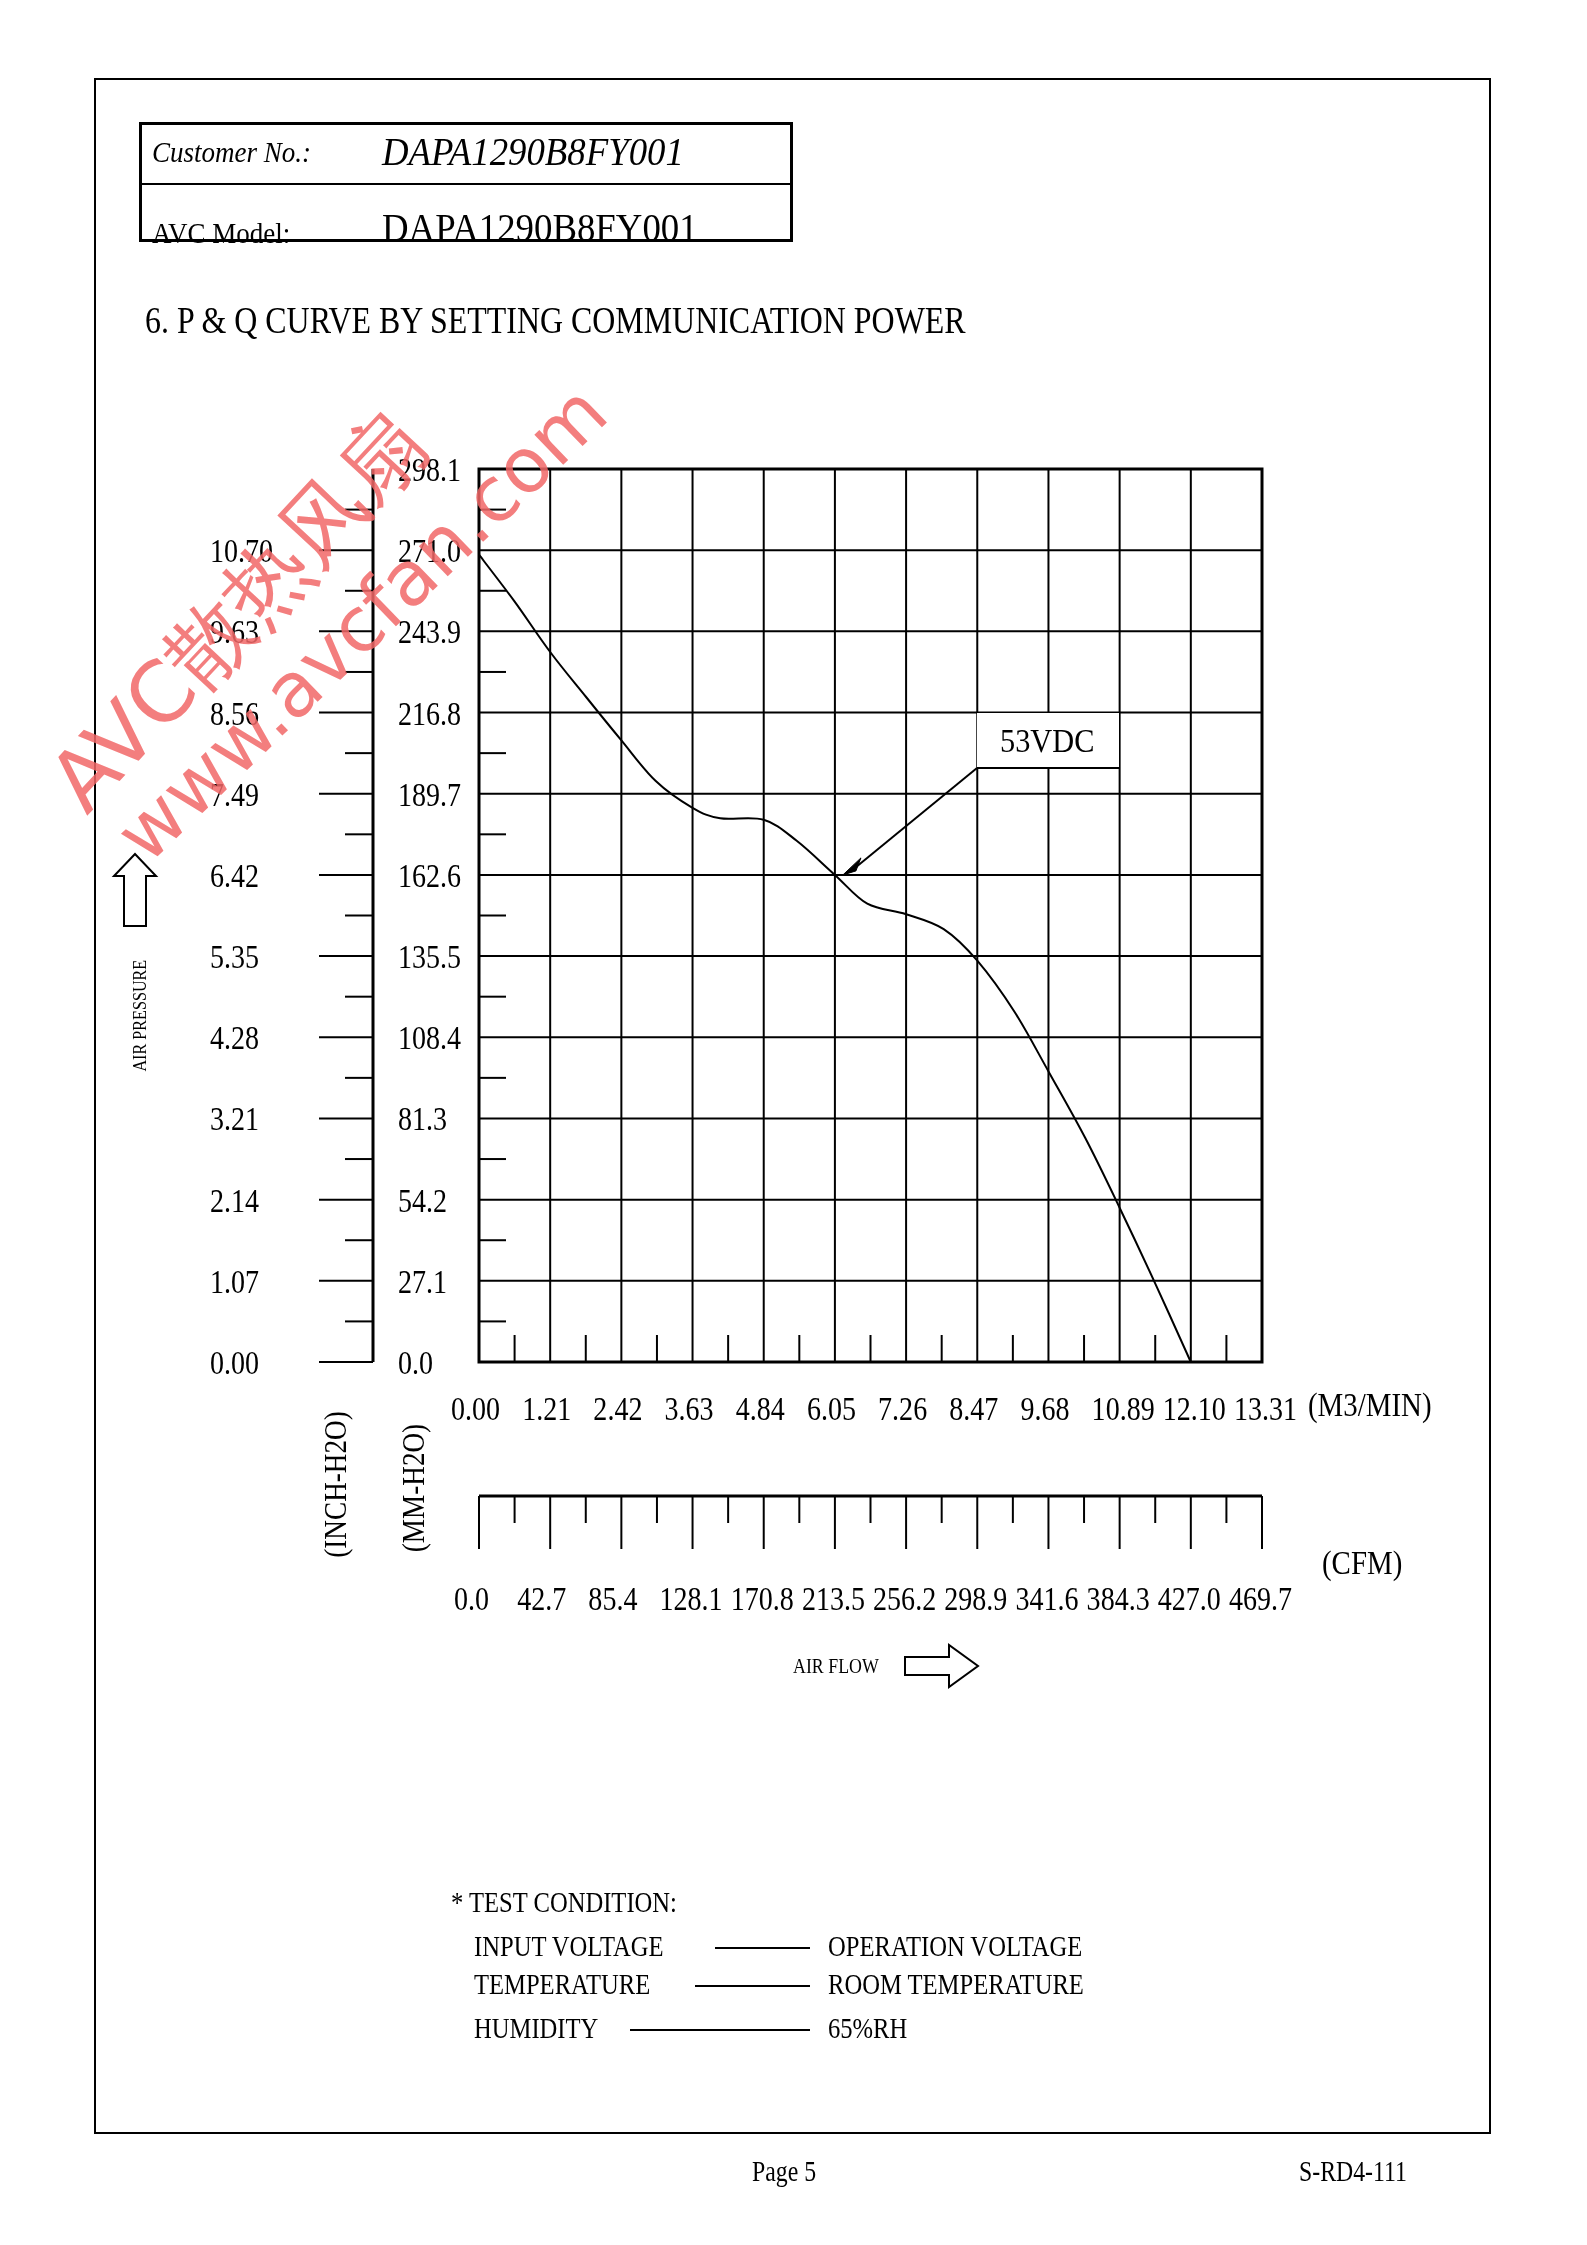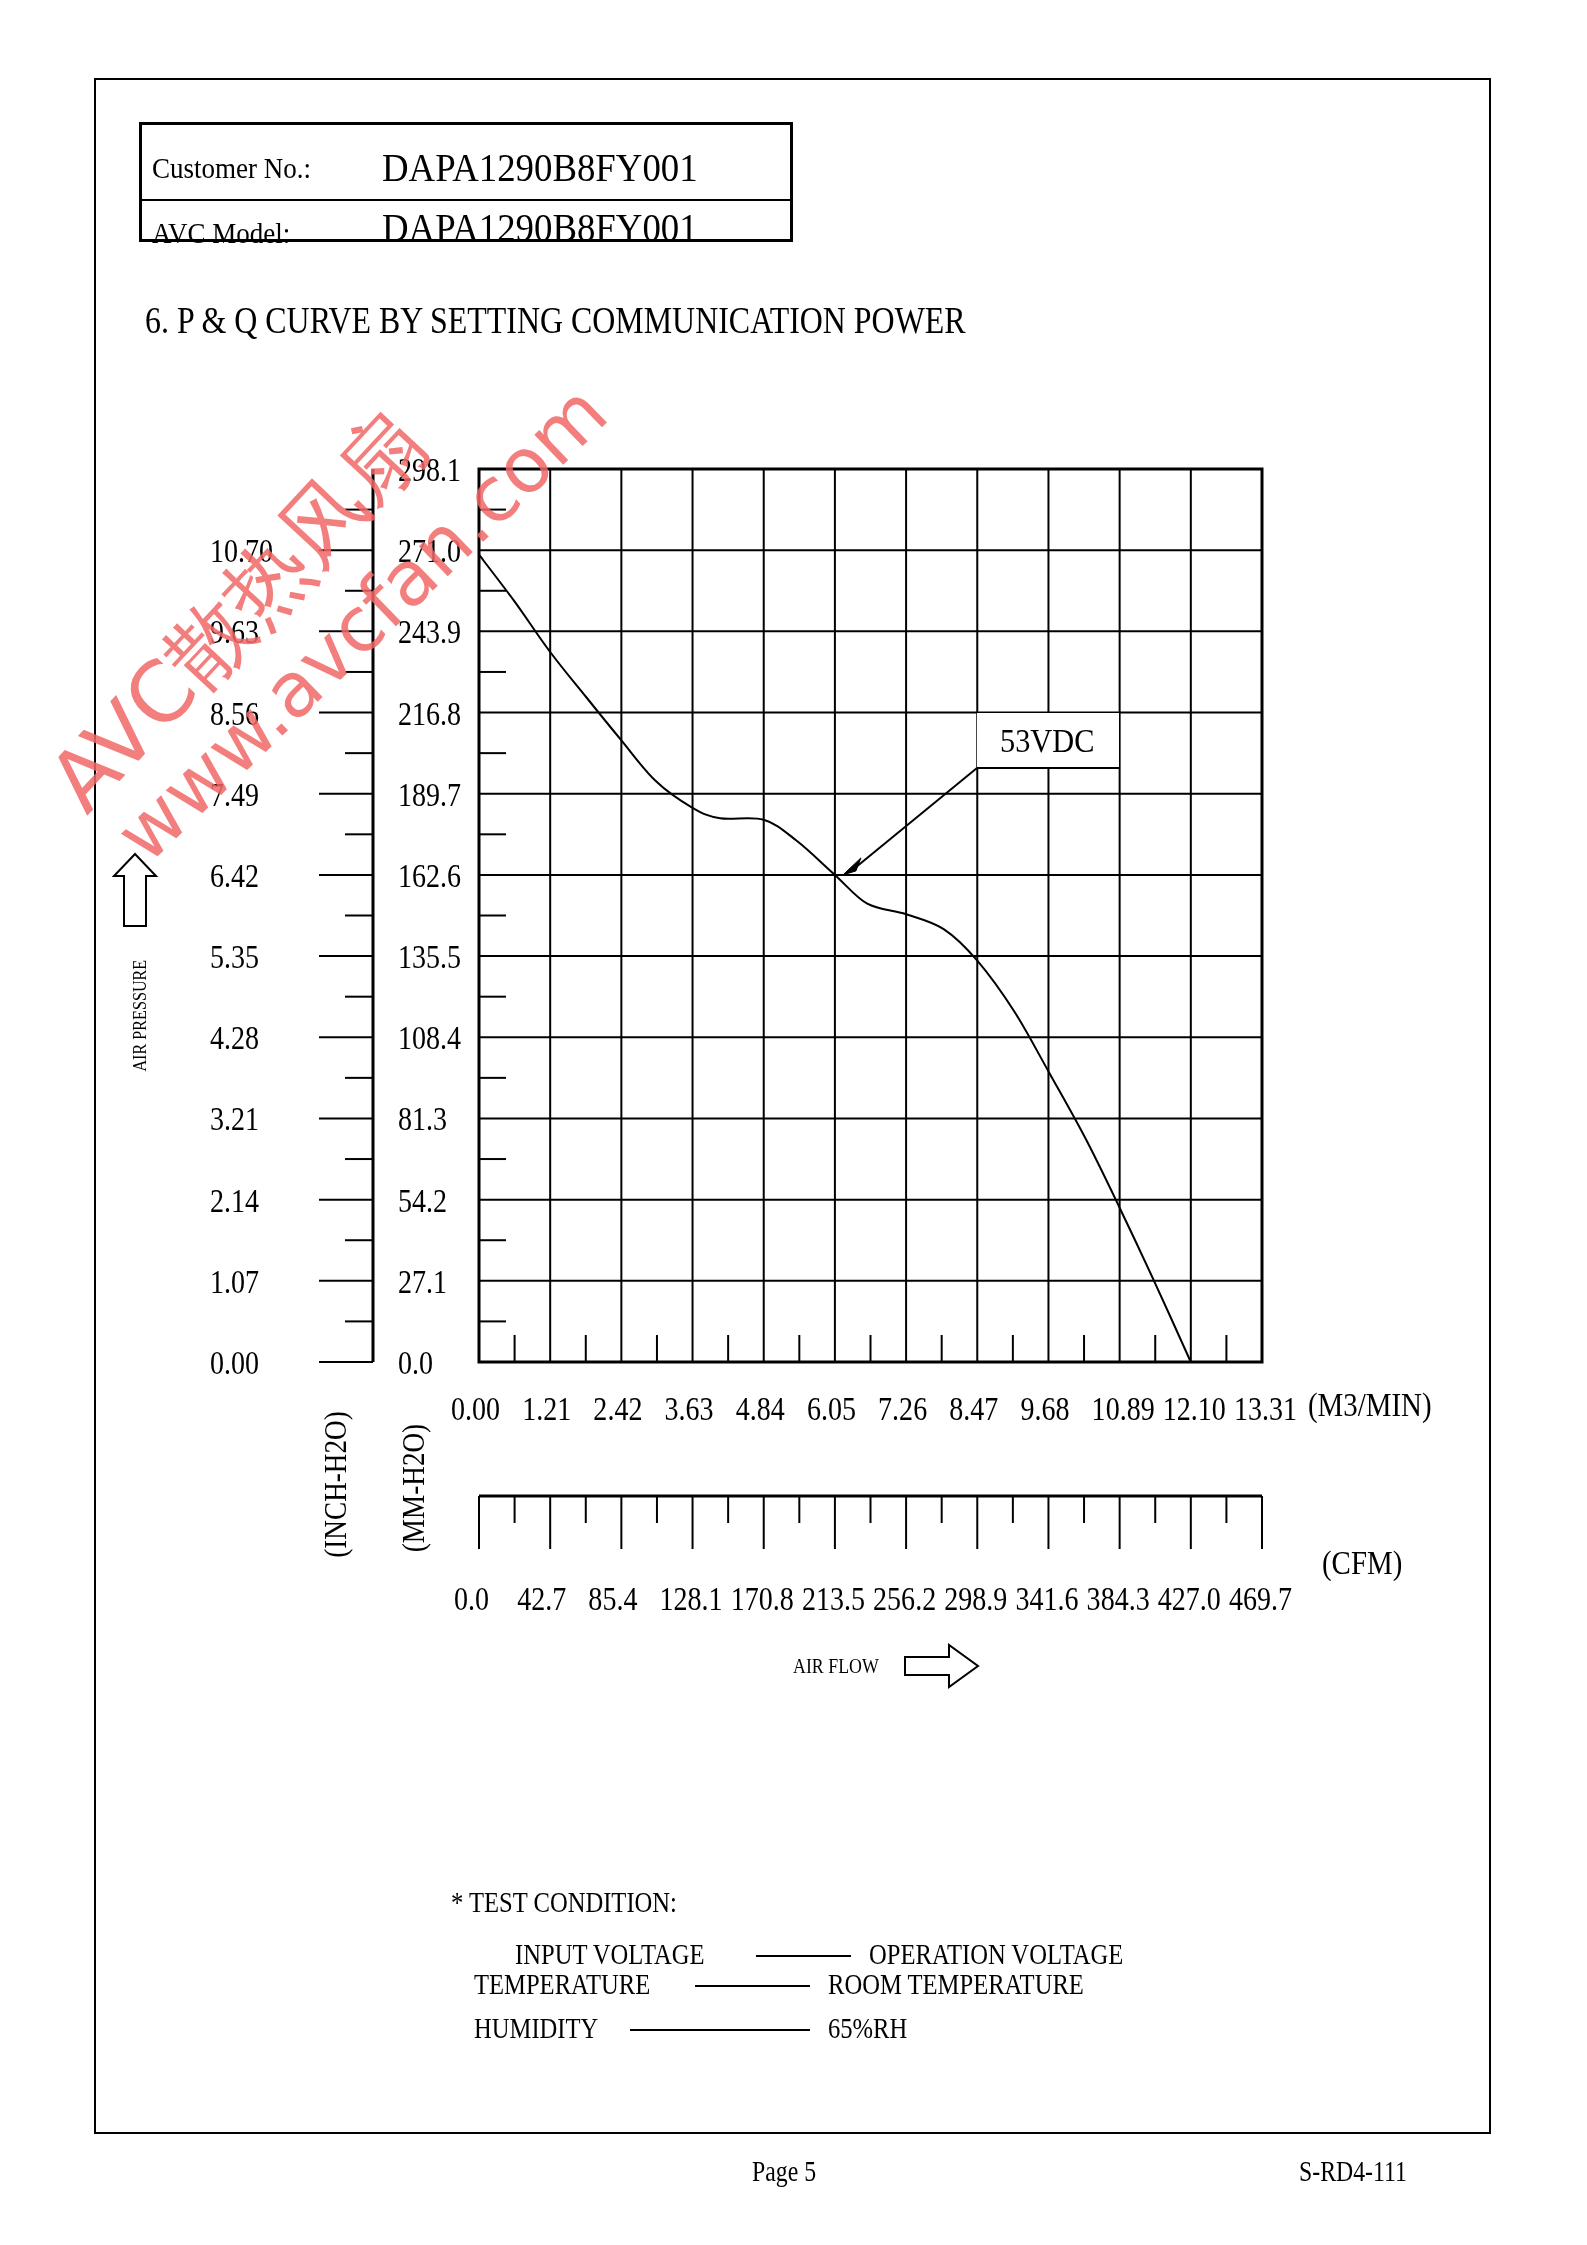--- a/index.html
+++ b/index.html
@@ -4,21 +4,21 @@
 <style>
   html, body { margin: 0; padding: 0; background: #ffffff; }
   body { width: 1587px; height: 2245px; position: relative; overflow: hidden;
          font-family: "Liberation Serif", "DejaVu Serif", serif; color: #000; }
   .abs { position: absolute; }
   .outer-frame { position: absolute; left: 94px; top: 78px; width: 1397px; height: 2056px;
                  border: 2px solid #000; box-sizing: border-box; }
   .header-box { position: absolute; left: 139px; top: 122px; width: 654px; height: 120px;
                 border: 3px solid #000; box-sizing: border-box; }
   .header-row { position: absolute; left: 0; right: 0; height: 58px; }
-  .header-row.r1 { top: 16px; border-bottom: 2px solid #000; }
+  .header-row.r1 { top: 0; border-bottom: 2px solid #000; font-style: italic; }
   .header-row.r2 { top: 75px; }
   .header-label { position: absolute; left: 10px; font-size: 30px; transform: scaleX(0.9); transform-origin: left center; white-space: nowrap; }
   .header-value { position: absolute; left: 240px; font-size: 40px; white-space: nowrap; transform: scaleX(0.92); transform-origin: left center; }
   .r1 .header-label { top: 10px; }
   .r1 .header-value { top: 3px; }
   .r2 .header-label { top: 16px; }
   .r2 .header-value { top: 4px; }
   .section-title { position: absolute; left: 145px; top: 298px; font-size: 38px; white-space: nowrap;
                    transform: scaleX(0.84); transform-origin: left center; }
   .chart-svg { position: absolute; left: 0; top: 0; width: 1587px; height: 2245px; }
@@ -214,21 +214,21 @@
 <div class="vert-label" style="left:77px; top:1007px; width:126px; font-size:19px; text-align:center; transform: rotate(-90deg) scaleX(0.85);">AIR PRESSURE</div>
 <div class="vert-label" style="left:250px; top:1467px; width:170px; font-size:32px; text-align:center; transform: rotate(-90deg) scaleX(0.85);">(INCH-H2O)</div>
 <div class="vert-label" style="left:338px; top:1470px; width:150px; font-size:32px; text-align:center; transform: rotate(-90deg) scaleX(0.85);">(MM-H2O)</div>
 
 <div class="abs" style="left:1308px; top:1386px; font-size:34px; white-space:nowrap; transform:scaleX(0.85); transform-origin:left center;">(M3/MIN)</div>
 <div class="abs" style="left:1322px; top:1544px; font-size:34px; white-space:nowrap; transform:scaleX(0.85); transform-origin:left center;">(CFM)</div>
 <div class="abs" style="left:793px; top:1654px; font-size:21px; white-space:nowrap; transform:scaleX(0.85); transform-origin:left center;">AIR FLOW</div>
 
 <div class="test-block">
   <div class="test-title">* TEST CONDITION:</div>
-  <div class="test-row" style="top:52px; width:700px;margin-left:41px;">
+  <div class="test-row" style="top:44px; width:700px;">
     <span class="test-key">INPUT VOLTAGE</span>
     <span class="test-line" style="left:241px; width:95px;"></span>
     <span class="test-val" style="left:354px;">OPERATION VOLTAGE</span>
   </div>
   <div class="test-row" style="top:82px; width:700px;text-align:right;">
     <span class="test-key">TEMPERATURE</span>
     <span class="test-line" style="left:221px; width:115px;"></span>
     <span class="test-val" style="left:354px;">ROOM TEMPERATURE</span>
   </div>
   <div class="test-row" style="top:119px; width:700px;margin-top:7px;">

